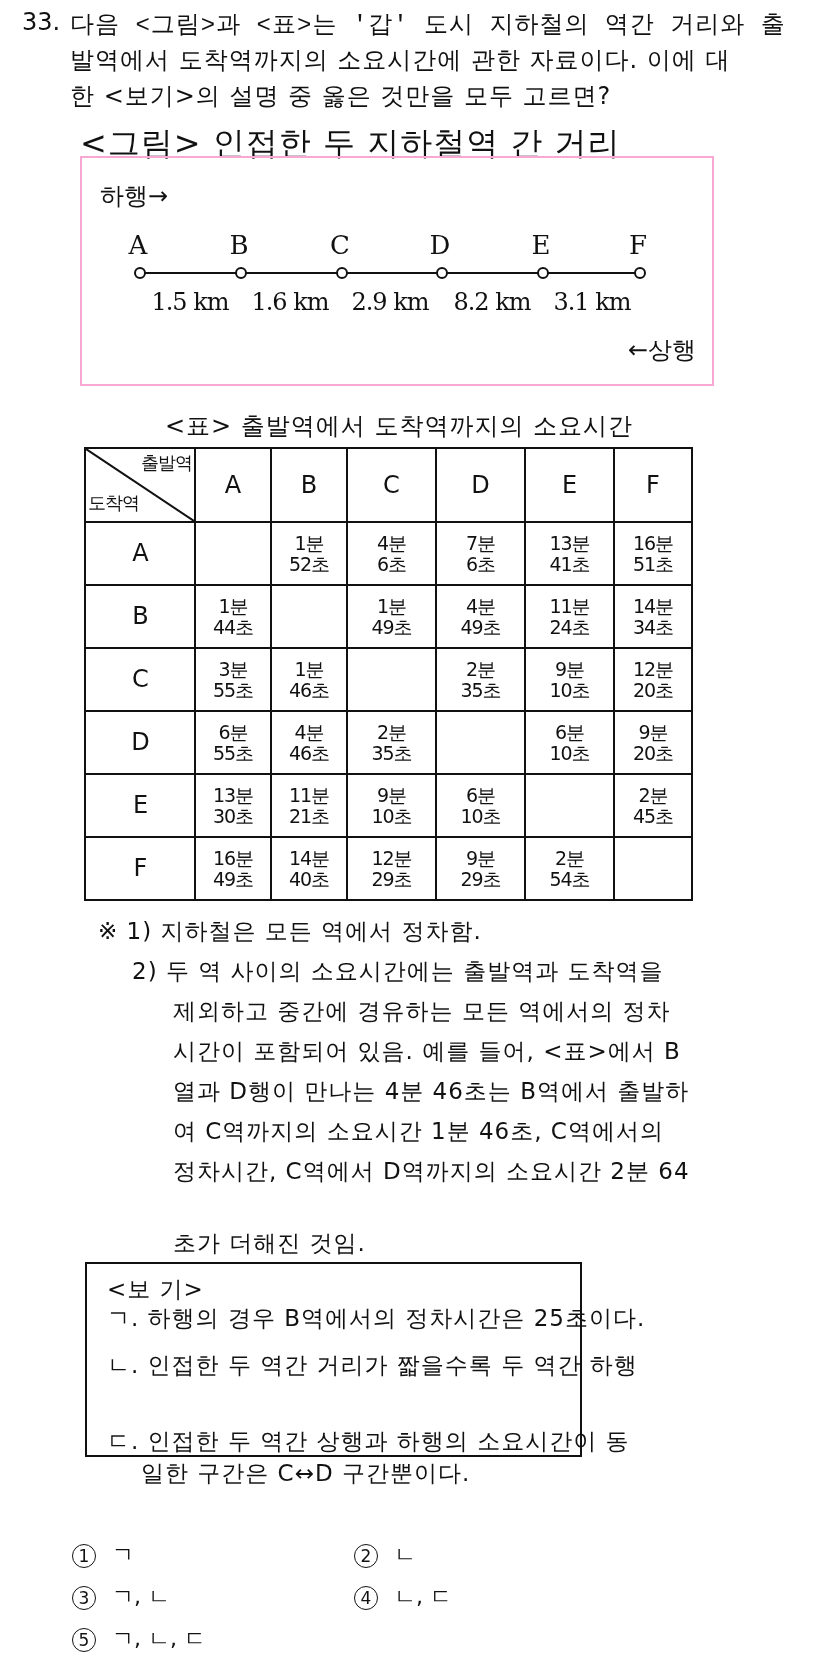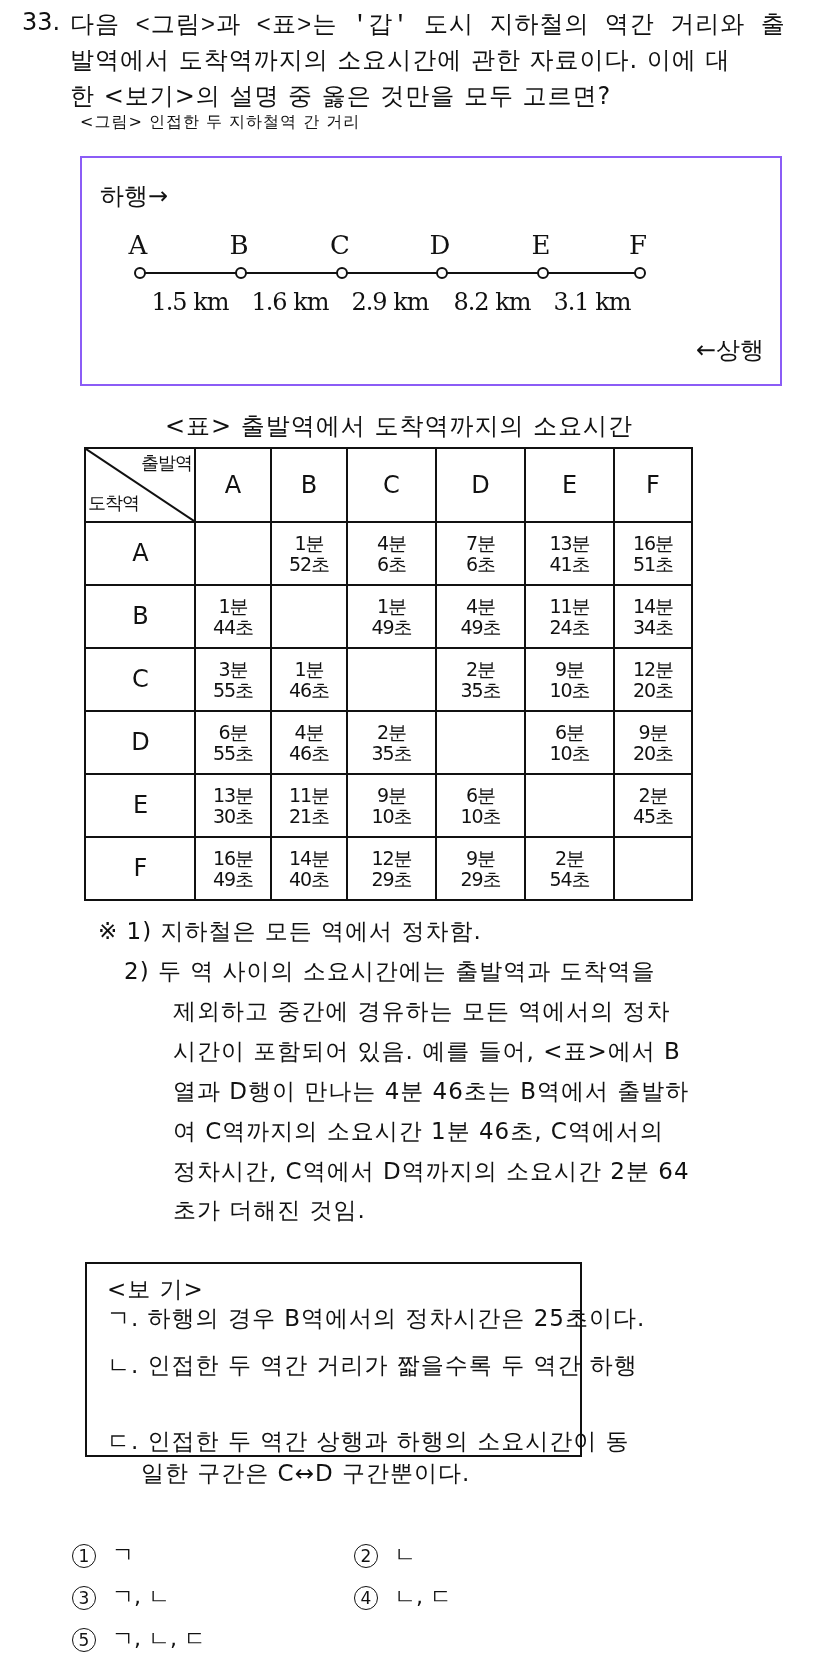--- a/index.html
+++ b/index.html
@@ -3,23 +3,23 @@
 <meta charset="utf-8">
 <style>
   html, body { margin: 0; padding: 0; background: #ffffff; }
   body {
     width: 826px; height: 1657px; position: relative; overflow: hidden;
     font-family: "DejaVu Sans", sans-serif; color: #111;
   }
   .abs { position: absolute; }
   .q-num { left: 22px; top: 8px; font-size: 24px; }
   .q-line { left: 70px; font-size: 24px; letter-spacing: 1px; white-space: nowrap; }
-  .fig-title { left: 80px; top: 112px; font-size: 16px; letter-spacing: 1px; white-space: nowrap; }
-
-  .fig-box { left: 80px; top: 156px; width: 702px; height: 230px; border: 2px solid #8b5cf6; box-sizing: border-box; }
+  .fig-title { left: 80px; top: 122px; font-size: 32px; letter-spacing: 1px; white-space: nowrap; }
+
+  .fig-box { left: 80px; top: 156px; width: 634px; height: 230px; border: 2px solid #f9a8d4; box-sizing: border-box; }
   .dir-down { left: 18px; top: 22px; font-size: 24px; white-space: nowrap; }
   .dir-up { right: 16px; top: 176px; font-size: 24px; white-space: nowrap; }
   .station-label { font-family: "DejaVu Serif", serif; font-size: 26px; top: 72px; width: 30px; text-align: center; margin-left: -15px; }
   .line-seg { top: 114px; left: 60px; width: 497px; height: 2px; background: #111; }
   .node { top: 109px; width: 8px; height: 8px; border: 2px solid #111; border-radius: 50%; background: #fff; margin-left: -6px; }
   .dist { top: 130px; font-family: "DejaVu Serif", serif; font-size: 24px; white-space: nowrap; width: 90px; text-align: center; margin-left: -45px; letter-spacing: -1px; }
 
   .tbl-title { left: 165px; top: 410px; font-size: 24px; letter-spacing: 1px; white-space: nowrap; }
   table.tt { position: absolute; left: 84px; top: 447px; border-collapse: collapse; border: 2px solid #111; }
   table.tt td, table.tt th { border: 2px solid #111; padding: 0; text-align: center; vertical-align: middle; font-weight: normal; }
@@ -254,27 +254,27 @@
         </td>
     <td>
           <div></div>
           <div></div>
         </td>
   </tr>
 </tbody>
   </table>
 
 <div class="abs note" style="left:98px; top:916px;">※ 1) 지하철은 모든 역에서 정차함.</div>
-<div class="abs note" style="left:124px; top:956px;">2) 두 역 사이의 소요시간에는 출발역과 도착역을</div>
+<div class="abs note" style="left:132px; top:956px;">2) 두 역 사이의 소요시간에는 출발역과 도착역을</div>
 <div class="abs note" style="left:173px; top:996px;">제외하고 중간에 경유하는 모든 역에서의 정차</div>
 <div class="abs note" style="left:173px; top:1036px;">시간이 포함되어 있음. 예를 들어, &lt;표&gt;에서 B</div>
 <div class="abs note" style="left:173px; top:1076px;">열과 D행이 만나는 4분 46초는 B역에서 출발하</div>
 <div class="abs note" style="left:173px; top:1116px;">여 C역까지의 소요시간 1분 46초, C역에서의</div>
 <div class="abs note" style="left:173px; top:1156px;">정차시간, C역에서 D역까지의 소요시간 2분 64</div>
-<div class="abs note" style="left:173px; top:1195px;">초가 더해진 것임.</div>
+<div class="abs note" style="left:173px; top:1228px;">초가 더해진 것임.</div>
 
 <div class="abs bogi">
   <div class="bl" style="left:20px; top:10px;">&lt;보  기&gt;</div>
   <div class="bl" style="left:20px; top:39px;">ㄱ. 하행의 경우 B역에서의 정차시간은 25초이다.</div>
   <div class="bl" style="left:20px; top:86px;">ㄴ. 인접한 두 역간 거리가 짧을수록 두 역간 하행</div>
   <div class="bl" style="left:20px; top:162px;">ㄷ. 인접한 두 역간 상행과 하행의 소요시간이 동</div>
 </div>
 <div class="abs" style="left:141px; top:1458px; font-size:23px; letter-spacing:1px; white-space:nowrap;">일한 구간은 C↔D 구간뿐이다.</div>
 
 <div class="abs choice" style="left:72px; top:1540px;">

